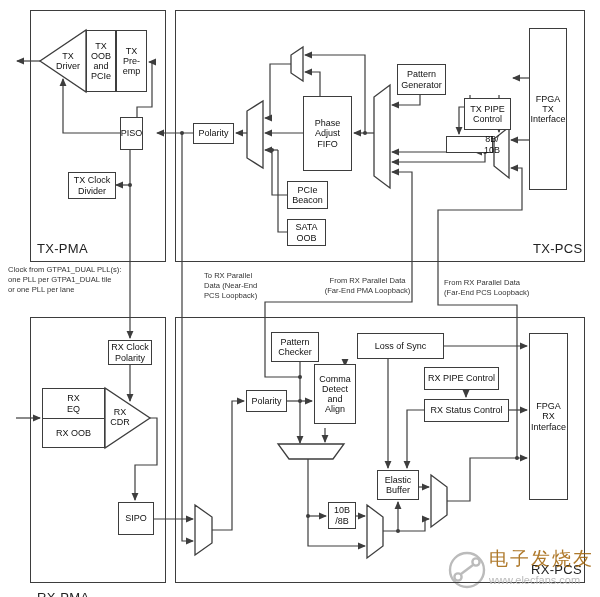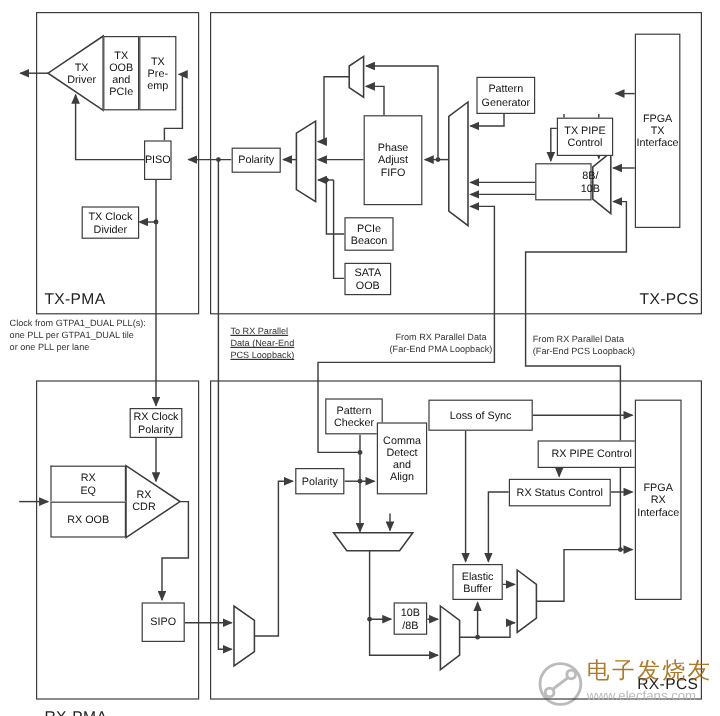--- a/index.html
+++ b/index.html
@@ -146,57 +146,57 @@
 Adjust
 FIFO</div>
   <div class="blk" style="left:287px;top:181px;width:41px;height:28px;">PCIe
 Beacon</div>
   <div class="blk" style="left:287px;top:219px;width:39px;height:27px;">SATA
 OOB</div>
   <div class="blk" style="left:397px;top:64px;width:49px;height:31px;">Pattern
 Generator</div>
   <div class="blk" style="left:464px;top:63px;width:47px;height:32px;margin-top:35px;">TX PIPE
 Control</div>
-  <div class="blk" style="left:446px;top:136px;width:27px;height:31px;padding-left:45px;">8B/
+  <div class="blk" style="left:446px;top:136px;width:27px;height:17px;padding-left:45px;">8B/
 10B</div>
   <div class="blk" style="left:529px;top:28px;width:38px;height:162px;">FPGA
 TX
 Interface</div>
 
   <div class="blk" style="left:108px;top:340px;width:44px;height:25px;">RX Clock
 Polarity</div>
   <div class="blk" style="left:42px;top:388px;width:63px;height:30px;border-bottom:none;">RX
 EQ</div>
   <div class="blk" style="left:42px;top:418px;width:63px;height:30px;">RX OOB</div>
   <div class="tlabel" style="left:104px;top:404px;width:32px;height:26px;">RX
 CDR</div>
   <div class="blk" style="left:118px;top:502px;width:36px;height:33px;">SIPO</div>
 
   <div class="blk" style="left:271px;top:332px;width:48px;height:30px;">Pattern
 Checker</div>
   <div class="blk" style="left:333px;top:333px;width:87px;height:26px;margin-left:24px;">Loss of Sync</div>
   <div class="blk" style="left:246px;top:390px;width:41px;height:22px;">Polarity</div>
-  <div class="blk" style="left:314px;top:352px;width:42px;height:60px;">Comma
+  <div class="blk" style="left:314px;top:364px;width:42px;height:60px;">Comma
 Detect
 and
 Align</div>
-  <div class="blk" style="left:448px;top:367px;width:90px;height:23px;">RX PIPE Control</div>
+  <div class="blk" style="left:424px;top:367px;width:75px;height:23px;">RX PIPE Control</div>
   <div class="blk" style="left:424px;top:399px;width:85px;height:23px;">RX Status Control</div>
   <div class="blk" style="left:377px;top:470px;width:42px;height:30px;">Elastic
 Buffer</div>
   <div class="blk" style="left:328px;top:502px;width:28px;height:27px;">10B
 /8B</div>
   <div class="blk" style="left:529px;top:333px;width:39px;height:167px;">FPGA
 RX
 Interface</div>
 
   <div class="ann" style="left:8px;top:265px;width:135px;">Clock from GTPA1_DUAL PLL(s):
 one PLL per GTPA1_DUAL tile
 or one PLL per lane</div>
-  <div class="ann" style="left:192px;top:271px;width:80px;text-decoration:underline;">To RX Parallel
+  <div class="ann" style="left:204px;top:271px;width:80px;">To RX Parallel
 Data (Near-End
 PCS Loopback)</div>
   <div class="ann" style="left:320px;top:276px;width:95px;text-align:center;">From RX Parallel Data
 (Far-End PMA Loopback)</div>
   <div class="ann" style="left:444px;top:278px;width:95px;">From RX Parallel Data
 (Far-End PCS Loopback)</div>
 
   <div class="wm-brand">电子发烧友</div>
   <div class="wm-url">www.elecfans.com</div>
 

